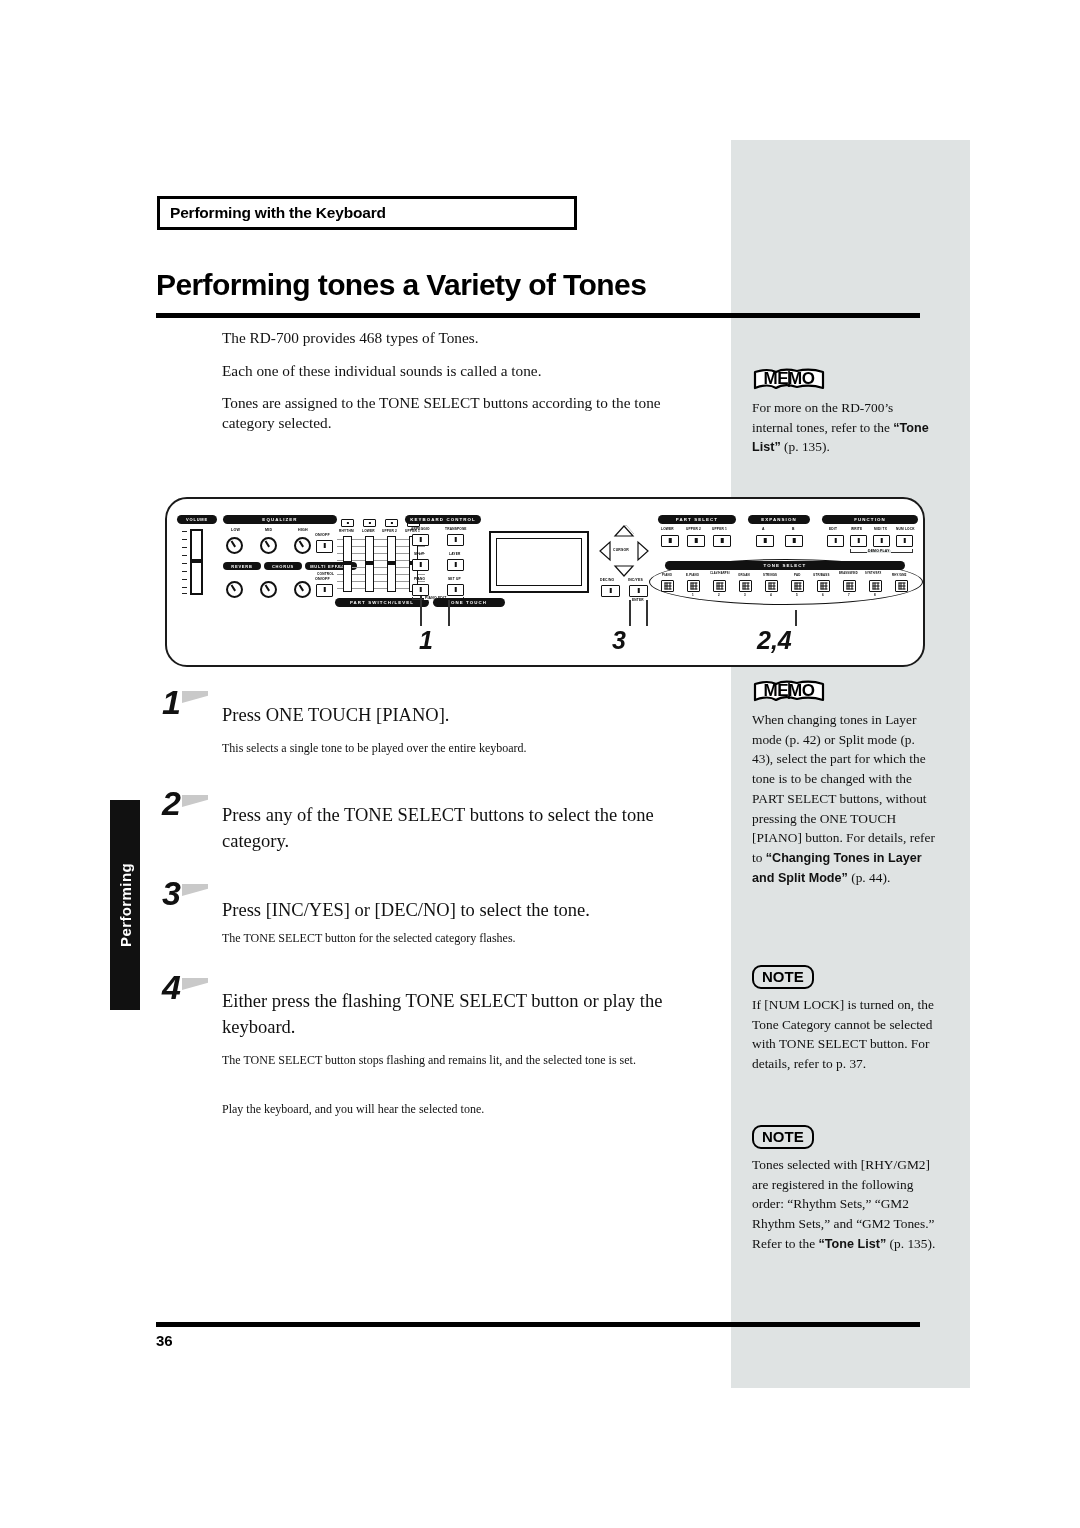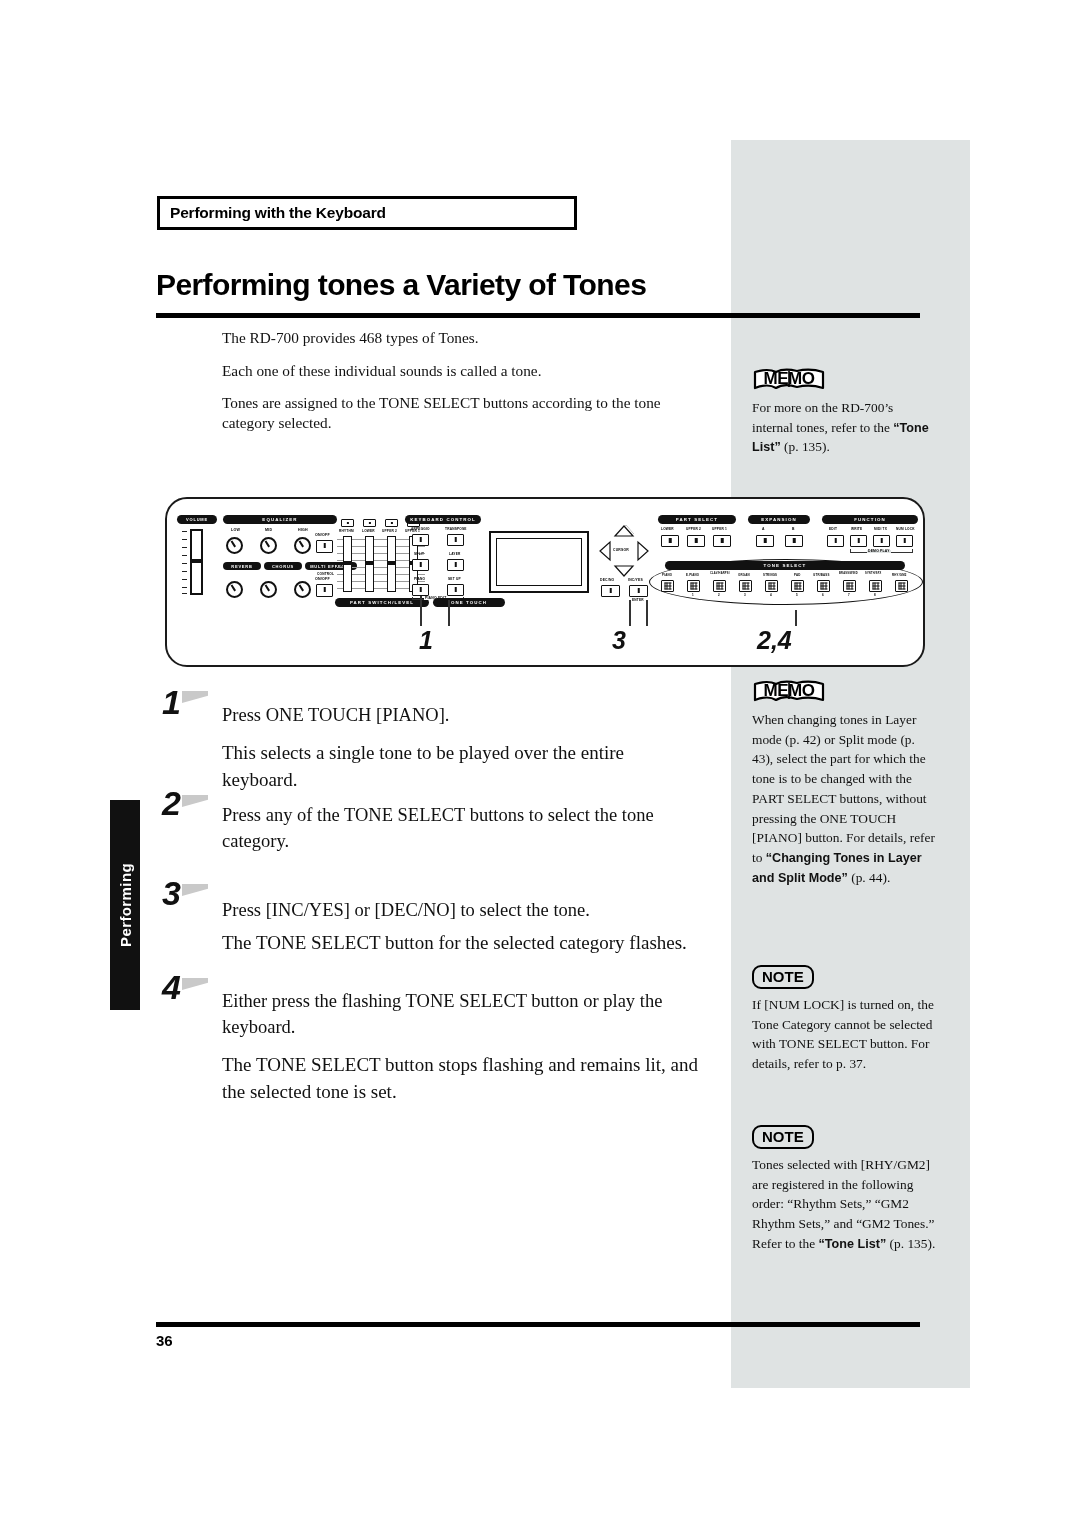--- a/index.html
+++ b/index.html
@@ -165,21 +165,21 @@
     font-weight:bold;font-style:italic;font-size:34px;color:#111;
   }
   .step-flag{
     position:absolute;width:26px;height:12px;background:#c9c9c9;
     clip-path:polygon(0 0,100% 0,100% 40%,0 100%);
   }
   .step-title{
     position:absolute;font-size:18.5px;color:#111;line-height:1.38;
   }
   .step-body{
-    position:absolute;font-size:19px;color:#111;line-height:1.42;
+    position:absolute;font-size:12px;color:#111;line-height:1.42;
   }
 
   
   .side{position:absolute;left:752px;width:184px;}
   .memo-icon{
     position:relative;width:74px;height:26px;margin-bottom:4px;
   }
   .memo-icon .book{
     position:absolute;left:0;top:0;width:74px;height:26px;
   }
@@ -477,20 +477,21 @@
 
   <div class="step-num" style="left:162px;top:874px;">3</div>
   <div class="step-flag" style="left:182px;top:884px;"></div>
   <div class="step-title" style="left:222px;top:898px;width:470px;">Press [INC/YES] or [DEC/NO] to select the tone.</div>
   <div class="step-body" style="left:222px;top:930px;width:470px;">The TONE SELECT button for the selected category flashes.</div>
 
   <div class="step-num" style="left:162px;top:968px;">4</div>
   <div class="step-flag" style="left:182px;top:978px;"></div>
   <div class="step-title" style="left:222px;top:989px;width:475px;">Either press the flashing TONE SELECT button or play the keyboard.</div>
   <div class="step-body" style="left:222px;top:1052px;width:480px;">The TONE SELECT button stops flashing and remains lit, and the selected tone is set.</div>
+  <div class="step-body" style="left:222px;top:1101px;width:480px;">Play the keyboard, and you will hear the selected tone.</div>
 
   <div class="side" style="top:368px;">
     <div class="memo-icon">
       <svg class="book" viewBox="0 0 74 26">
         <path d="M3 4 Q16 0 24 4 Q32 0 45 3 Q58 0 71 4 L71 20 Q58 16 45 19 Q32 15 24 20 Q16 15 3 20 Z" fill="#fff" stroke="#000" stroke-width="2.2" stroke-linejoin="round"></path>
         <line x1="37" y1="3" x2="37" y2="19" stroke="#000" stroke-width="1.6"></line>
       </svg>
       <div class="word">MEMO</div>
     </div>
     <p><span>For more on the RD-700’s internal tones, refer to the </span><b>“Tone List”</b><span> (p. 135).</span></p>

